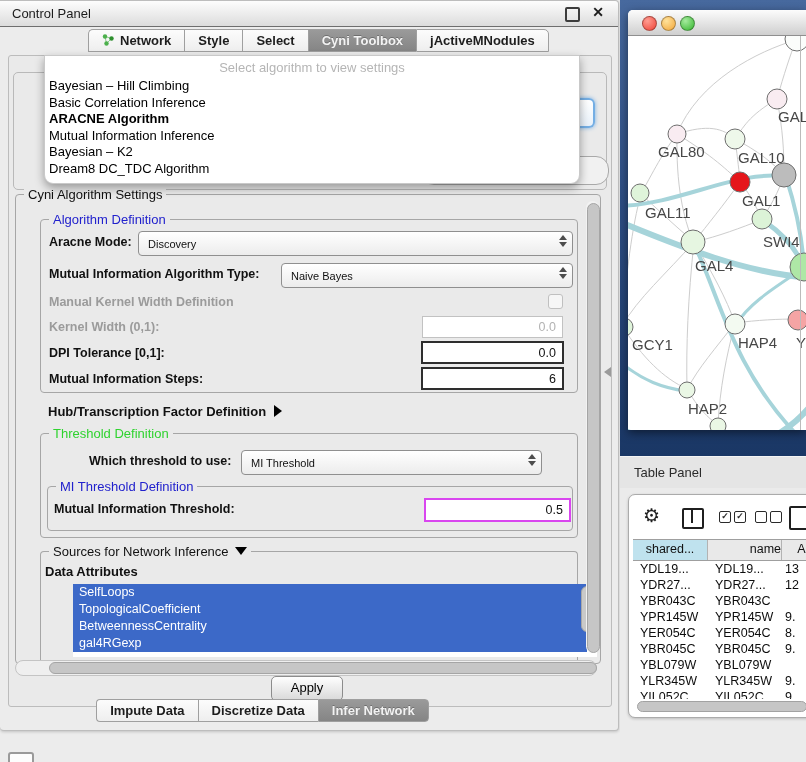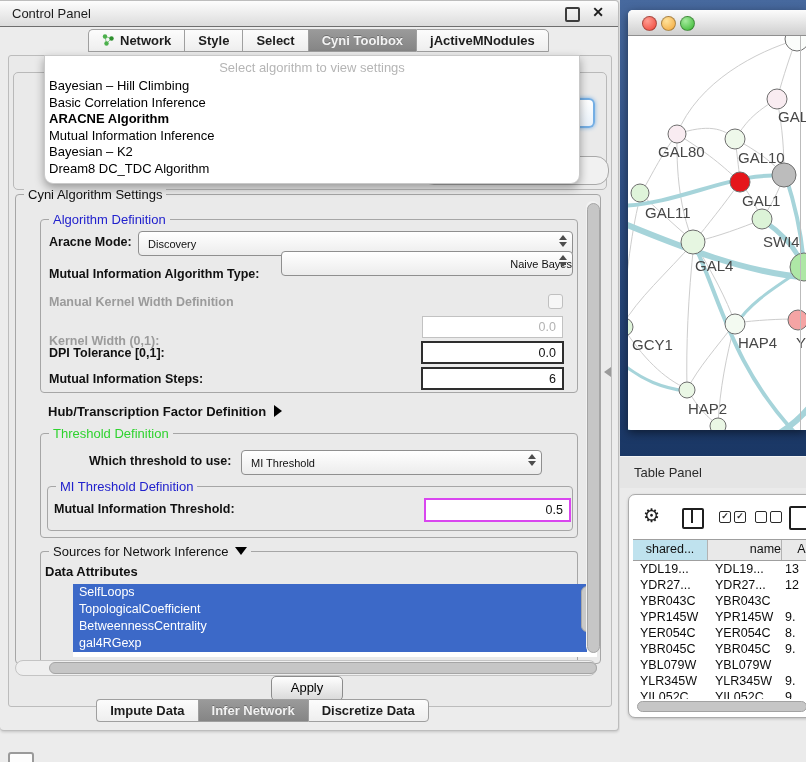--- a/index.html
+++ b/index.html
@@ -170,32 +170,32 @@
           <div class="lbl" style="left:8px;top:15px;">Aracne Mode:</div>
           <div class="combo" style="left:97px;top:11px;width:424px;">
             <span>Discovery</span>
             <span class="spin">
                 <span class="tri-up"></span>
                 <span class="tri-dn"></span>
               </span>
           </div>
 
           <div class="lbl" style="left:8px;top:47px;">Mutual Information Algorithm Type:</div>
-          <div class="combo" style="left:240px;top:31px;width:281px;justify-content:flex-end;">
+          <div class="combo" style="left:240px;top:43px;width:281px;">
             <span>Naive Bayes</span>
             <span class="spin">
                 <span class="tri-up"></span>
                 <span class="tri-dn"></span>
               </span>
           </div>
 
           <div class="lbl disabled" style="left:8px;top:75px;">Manual Kernel Width Definition</div>
           <div class="checkbox" style="left:507px;top:74px;"></div>
 
-          <div class="lbl disabled" style="left:8px;top:114px;">Kernel Width (0,1):</div>
+          <div class="lbl disabled" style="left:8px;top:100px;">Kernel Width (0,1):</div>
           <div class="field disabled" style="left:381px;top:96px;width:133px;">0.0</div>
 
           <div class="lbl" style="left:8px;top:126px;">DPI Tolerance [0,1]:</div>
           <div class="field dark" style="left:380px;top:121px;width:133px;">0.0</div>
 
           <div class="lbl" style="left:8px;top:152px;">Mutual Information Steps:</div>
           <div class="field dark" style="left:380px;top:147px;width:133px;">6</div>
         </div>
 
         <div class="lbl" style="left:32px;top:209px;font-size:13px;"><span>Hub/Transcription Factor Definition</span><span class="arrow-right"></span></div>
@@ -236,22 +236,22 @@
       </div>
 
       <div class="abs hscroll-track"></div>
       <div class="abs hscroll-thumb"></div>
 
       <div class="abs apply-btn">Apply</div>
     </div>
 
     <div class="abs bottom-tabs" id="bottom-tabs">
         <div class="btab">Impute Data</div>
+        <div class="btab">Discretize Data</div>
         <div class="btab selected">Infer Network</div>
-        <div class="btab">Discretize Data</div>
       </div>
     <div class="abs grip"></div>
   </div>
 
   <div class="abs popup">
     <div class="abs popup-placeholder">Select algorithm to view settings</div>
     <div class="abs dd-items" id="dd-items">
         <div class="dd-item">Bayesian – Hill Climbing</div>
         <div class="dd-item">Basic Correlation Inference</div>
         <div class="dd-item selected">ARACNE Algorithm</div>

